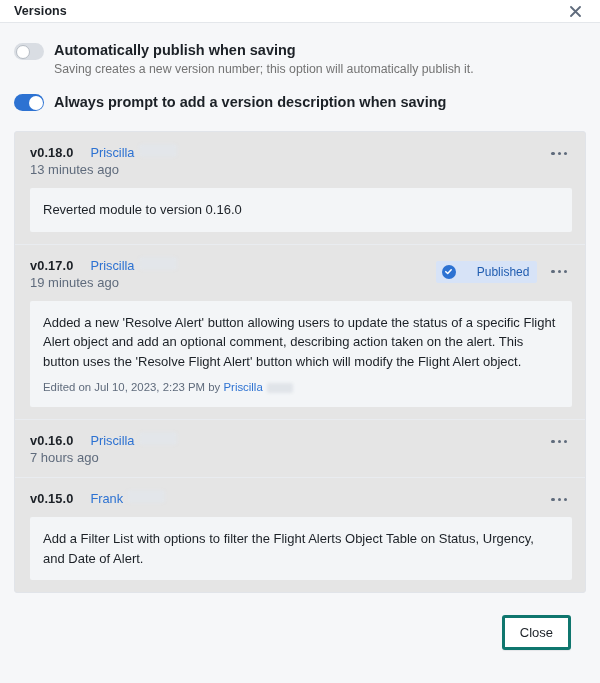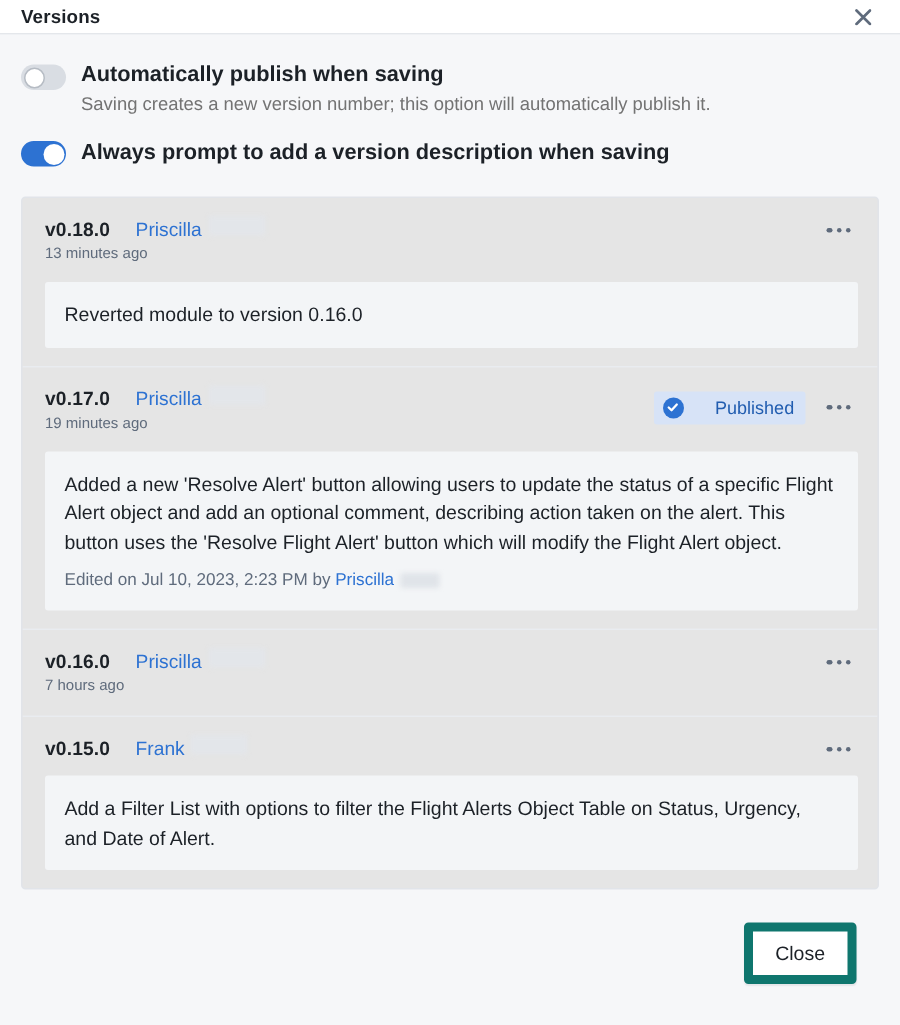--- a/index.html
+++ b/index.html
@@ -141,21 +141,21 @@
     margin-left: 4px;
     vertical-align: middle;
     filter: blur(1.6px);
   }
   .redact.small {
     width: 26px;
     height: 10px;
     background: #e0e4e9;
   }
   .version-time {
-    font-size: 10px;
+    font-size: 13px;
     color: #5f6b7c;
     margin-top: 3px;
     line-height: 14px;
   }
 
   .version-actions {
     display: flex;
     align-items: center;
     gap: 9px;
     padding-top: 4px;
@@ -221,21 +221,21 @@
   }
 
   
   .dialog-footer {
     display: flex;
     justify-content: flex-end;
     padding: 22px 15px 0 0;
   }
   .close-button {
     background: #ffffff;
-    border: 6px solid #0f766e;
+    border: 3px solid #0f766e;
     border-radius: 3px;
     padding: 7px 15px;
     font-size: 13px;
     color: #1c2127;
     font-family: "Liberation Sans", sans-serif;
     cursor: pointer;
     box-shadow: 0 1px 1px rgba(17,20,24,0.07);
   }
 </style>
 </head>

